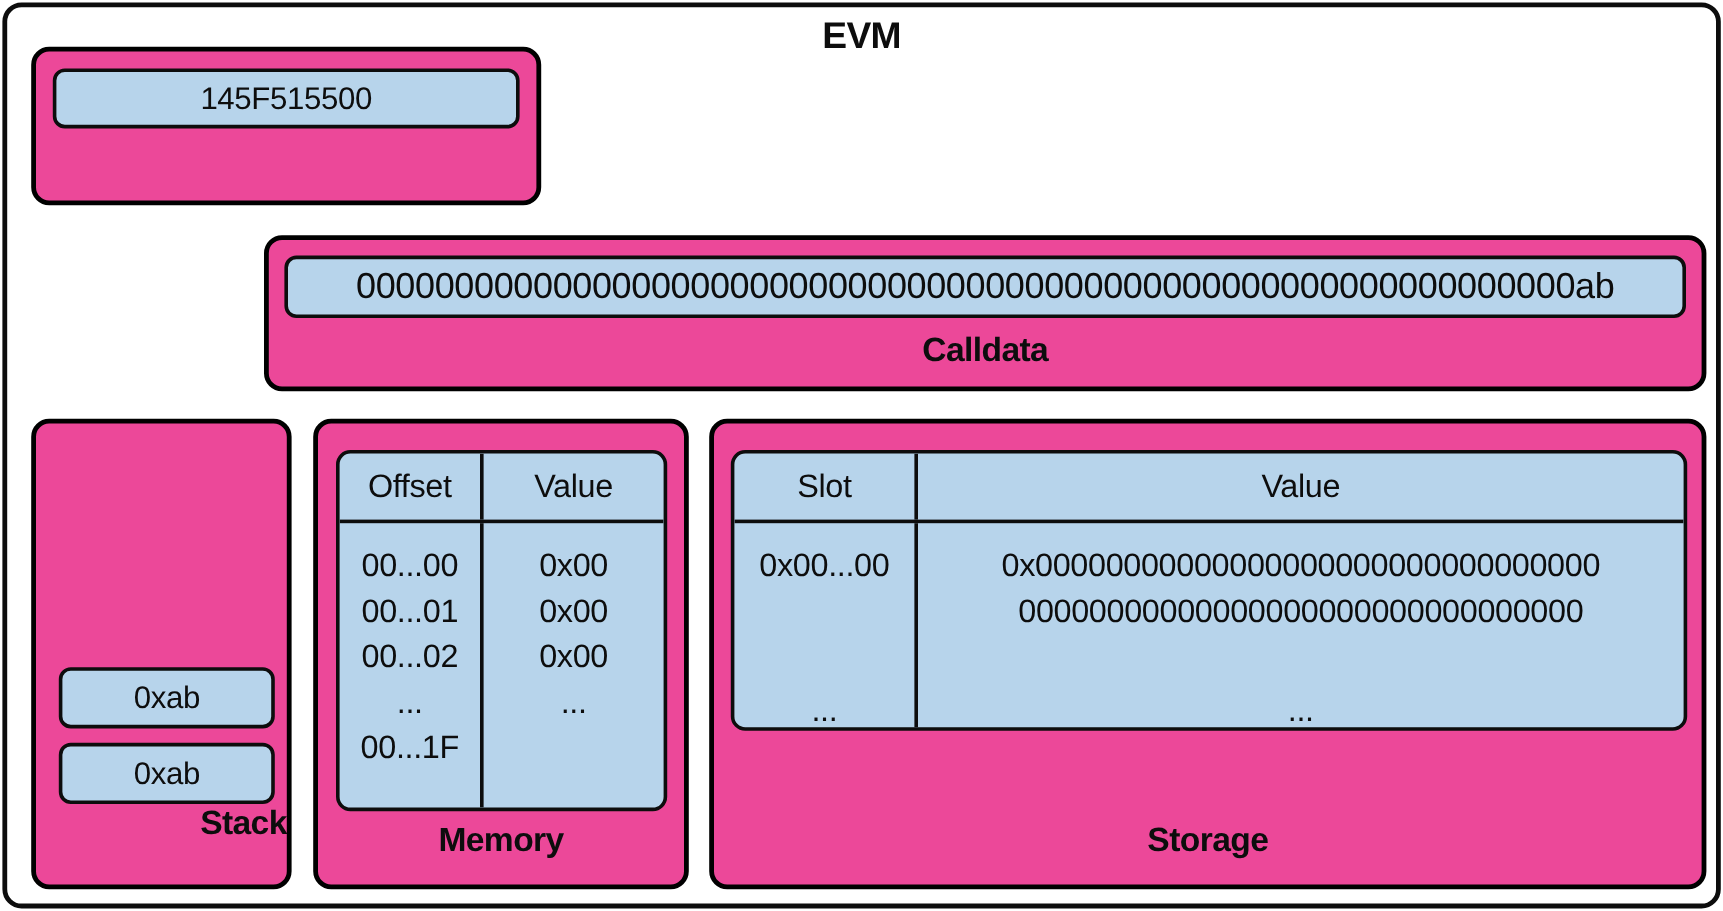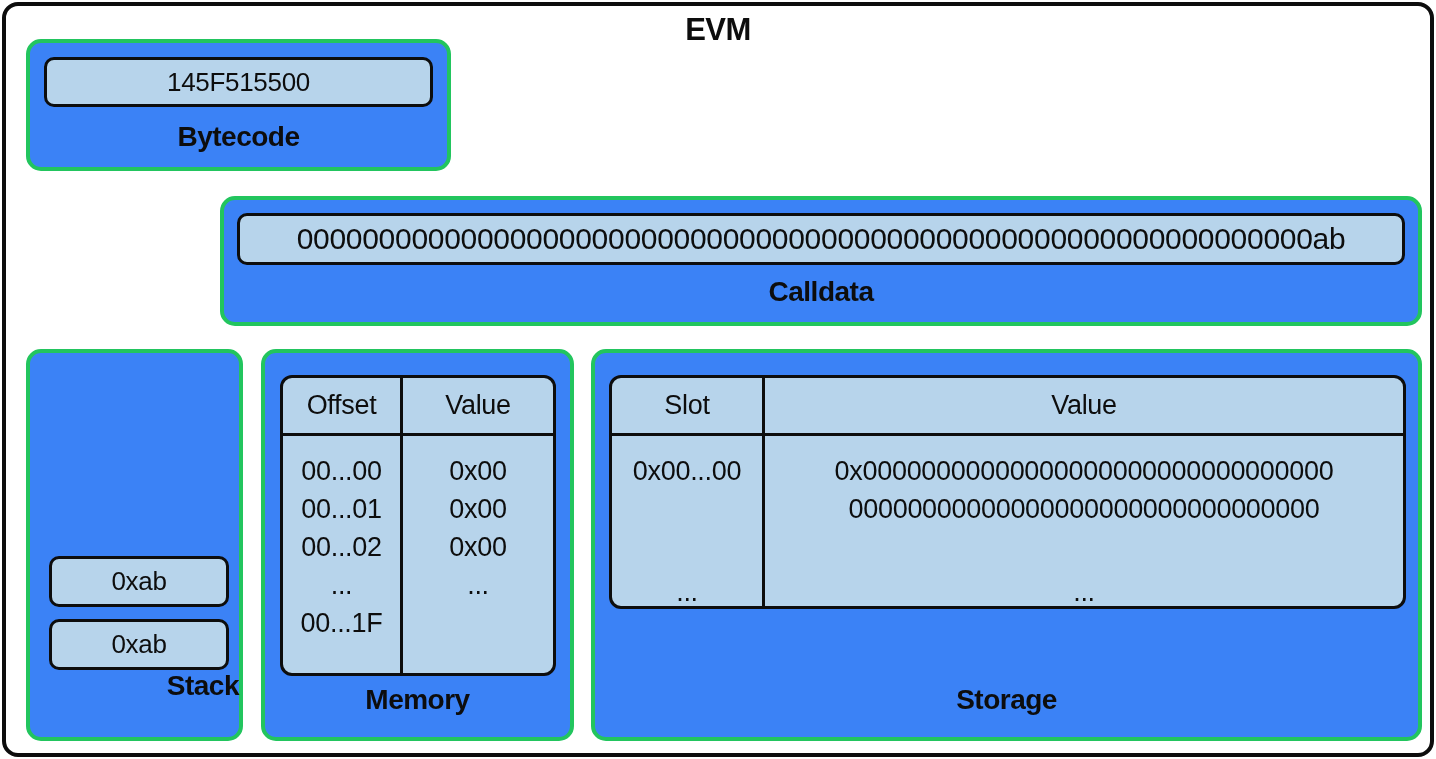--- a/index.html
+++ b/index.html
@@ -30,23 +30,23 @@
     width: 100%;
     text-align: center;
     font-size: 31px;
     font-weight: 700;
     letter-spacing: -0.5px;
     line-height: 34px;
   }
   
   .container {
     position: absolute;
-    border: 4px solid #22c55e;
+    border: 4px solid #000000;
     border-radius: 15px;
-    background: #3b82f6;
+    background: #ec4899;
   }
   .container-label {
     position: absolute;
     left: 0; width: 100%;
     text-align: center;
     font-size: 28px;
     font-weight: 700;
     letter-spacing: -0.5px;
     line-height: 34px;
   }
@@ -130,21 +130,20 @@
 
 <div class="canvas">
 
   <div class="evm-box">
     <div class="evm-title">EVM</div>
 
     <div class="container bytecode-container">
       <div class="chip bytecode-chip">
         <span>145F515500</span>
       </div>
-      <div class="container-label bytecode-label">Bytecode</div>
     </div>
 
     <div class="container calldata-container">
       <div class="chip calldata-chip">
         <span>00000000000000000000000000000000000000000000000000000000000000ab</span>
       </div>
       <div class="container-label calldata-label">Calldata</div>
     </div>
 
     <div class="container stack-container">

